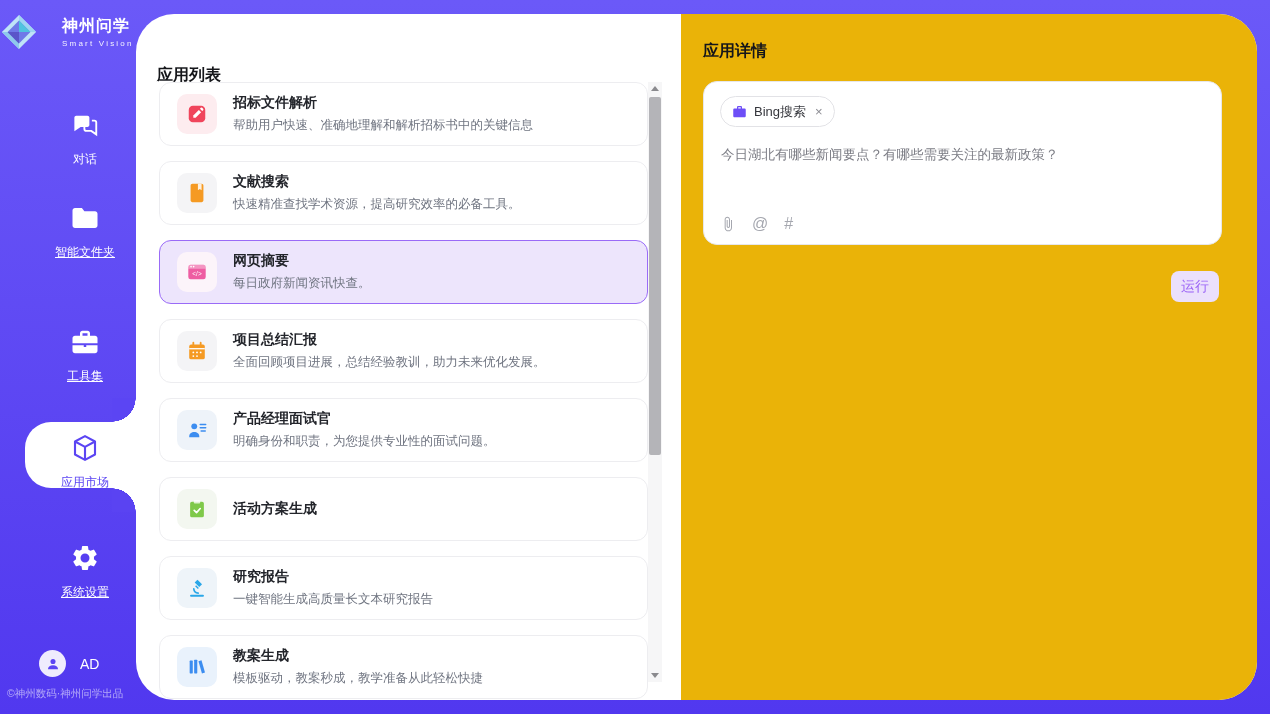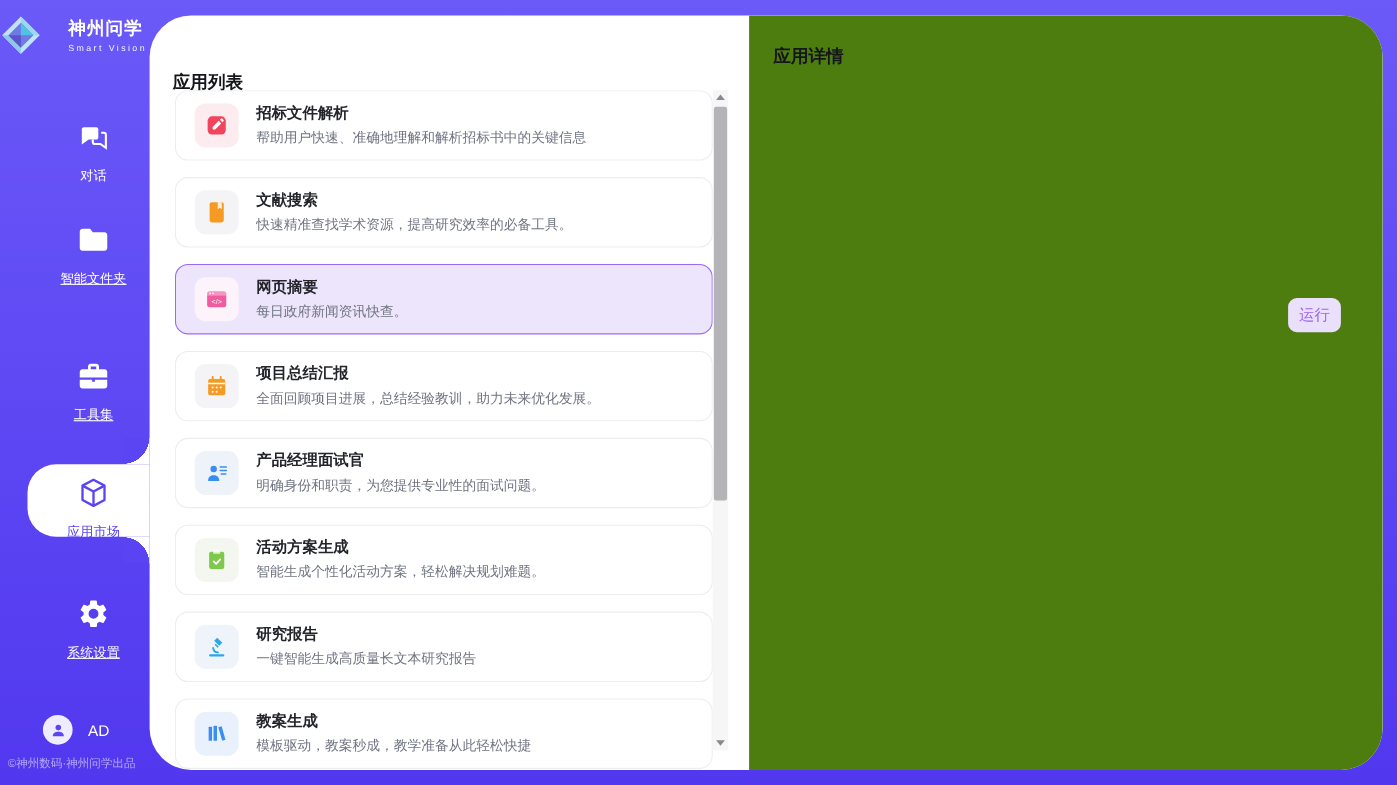--- a/index.html
+++ b/index.html
@@ -61,21 +61,21 @@
   .card-name { font-size:14px; font-weight:bold; color:#23252b; }
   .card-desc { font-size:12.5px; color:#6f7480; margin-top:5px; white-space:nowrap; }
 
   .scrollbar { position:absolute; left:512px; top:68px; width:14px; height:600px; background:#f6f6f7; }
   .sb-up, .sb-down { position:absolute; left:0; width:14px; height:13px; display:flex; align-items:center; justify-content:center; cursor:pointer; }
   .sb-up { top:0; } .sb-down { bottom:0; }
   .tri-up { width:0; height:0; border-left:4px solid transparent; border-right:4px solid transparent; border-bottom:5px solid #8a8a8e; }
   .tri-down { width:0; height:0; border-left:4px solid transparent; border-right:4px solid transparent; border-top:5px solid #8a8a8e; }
   .sb-thumb { position:absolute; left:1px; top:15px; width:12px; height:358px; background:#b4b4b8; border-radius:2px; cursor:pointer; }
 
-  .right-pane { position:relative; flex:1; background:#4d7c0f; }
+  .right-pane { position:relative; flex:1; background:#eab308; }
   .right-pane .pane-title { left:22px; }
   .detail-card { position:absolute; left:22px; right:35px; top:67px; height:164px;
                  background:#fff; border:1px solid #e7e7ea; border-radius:14px; }
   .chip { position:absolute; left:16px; top:14px; height:31px; display:inline-flex; align-items:center;
           gap:7px; padding:0 11px; border:1px solid #e2e2e6; border-radius:17px; background:#fff; cursor:pointer; }
   .chip svg { width:15px; height:15px; color:#6d4ef7; }
   .chip-label { font-size:13px; color:#35363c; }
   .chip-close { font-size:13px; color:#8b8b92; margin-left:2px; cursor:pointer; }
   .query { position:absolute; left:17px; top:63px; right:16px; font-size:13.5px; color:#7b7c84; line-height:1.5; }
   .composer { position:absolute; left:16px; top:134px; display:flex; align-items:center; gap:16px; color:#a5a7af; }
@@ -305,21 +305,20 @@
     </div>
   </div>
         <div class="card">
     <div class="card-icon" style="background: rgb(243, 247, 240);">
       <svg style="color: rgb(127, 201, 74);">
               <use href="#i-clipboard" xlink:href="#i-clipboard"></use>
             </svg>
     </div>
     <div class="card-text">
       <div class="card-name">活动方案生成</div>
-      <div class="card-desc">智能生成个性化活动方案，轻松解决规划难题。</div>
     </div>
   </div>
         <div class="card">
     <div class="card-icon" style="background: rgb(238, 244, 249);">
       <svg style="color: rgb(42, 167, 232);">
               <use href="#i-microscope" xlink:href="#i-microscope"></use>
             </svg>
     </div>
     <div class="card-text">
       <div class="card-name">研究报告</div>
@@ -345,16 +344,33 @@
       <div class="sb-thumb"></div>
       <div class="sb-down">
           <div class="tri-down"></div>
         </div>
     </div>
   </div>
 
   <div class="right-pane">
     <div class="pane-title">应用详情</div>
 
+    <div class="detail-card">
+      <div class="chip">
+        <svg>
+            <use href="#i-briefcase" xlink:href="#i-briefcase"></use>
+          </svg>
+        <span class="chip-label">Bing搜索</span>
+        <span class="chip-close">×</span>
+      </div>
+      <div class="query">今日湖北有哪些新闻要点？有哪些需要关注的最新政策？</div>
+      <div class="composer">
+        <svg>
+            <use href="#i-paperclip" xlink:href="#i-paperclip"></use>
+          </svg>
+        <span class="glyph">@</span>
+        <span class="glyph">#</span>
+      </div>
+    </div>
 
     <div class="run-btn">运行</div>
   </div>
 </div>
 
 </body></html>

